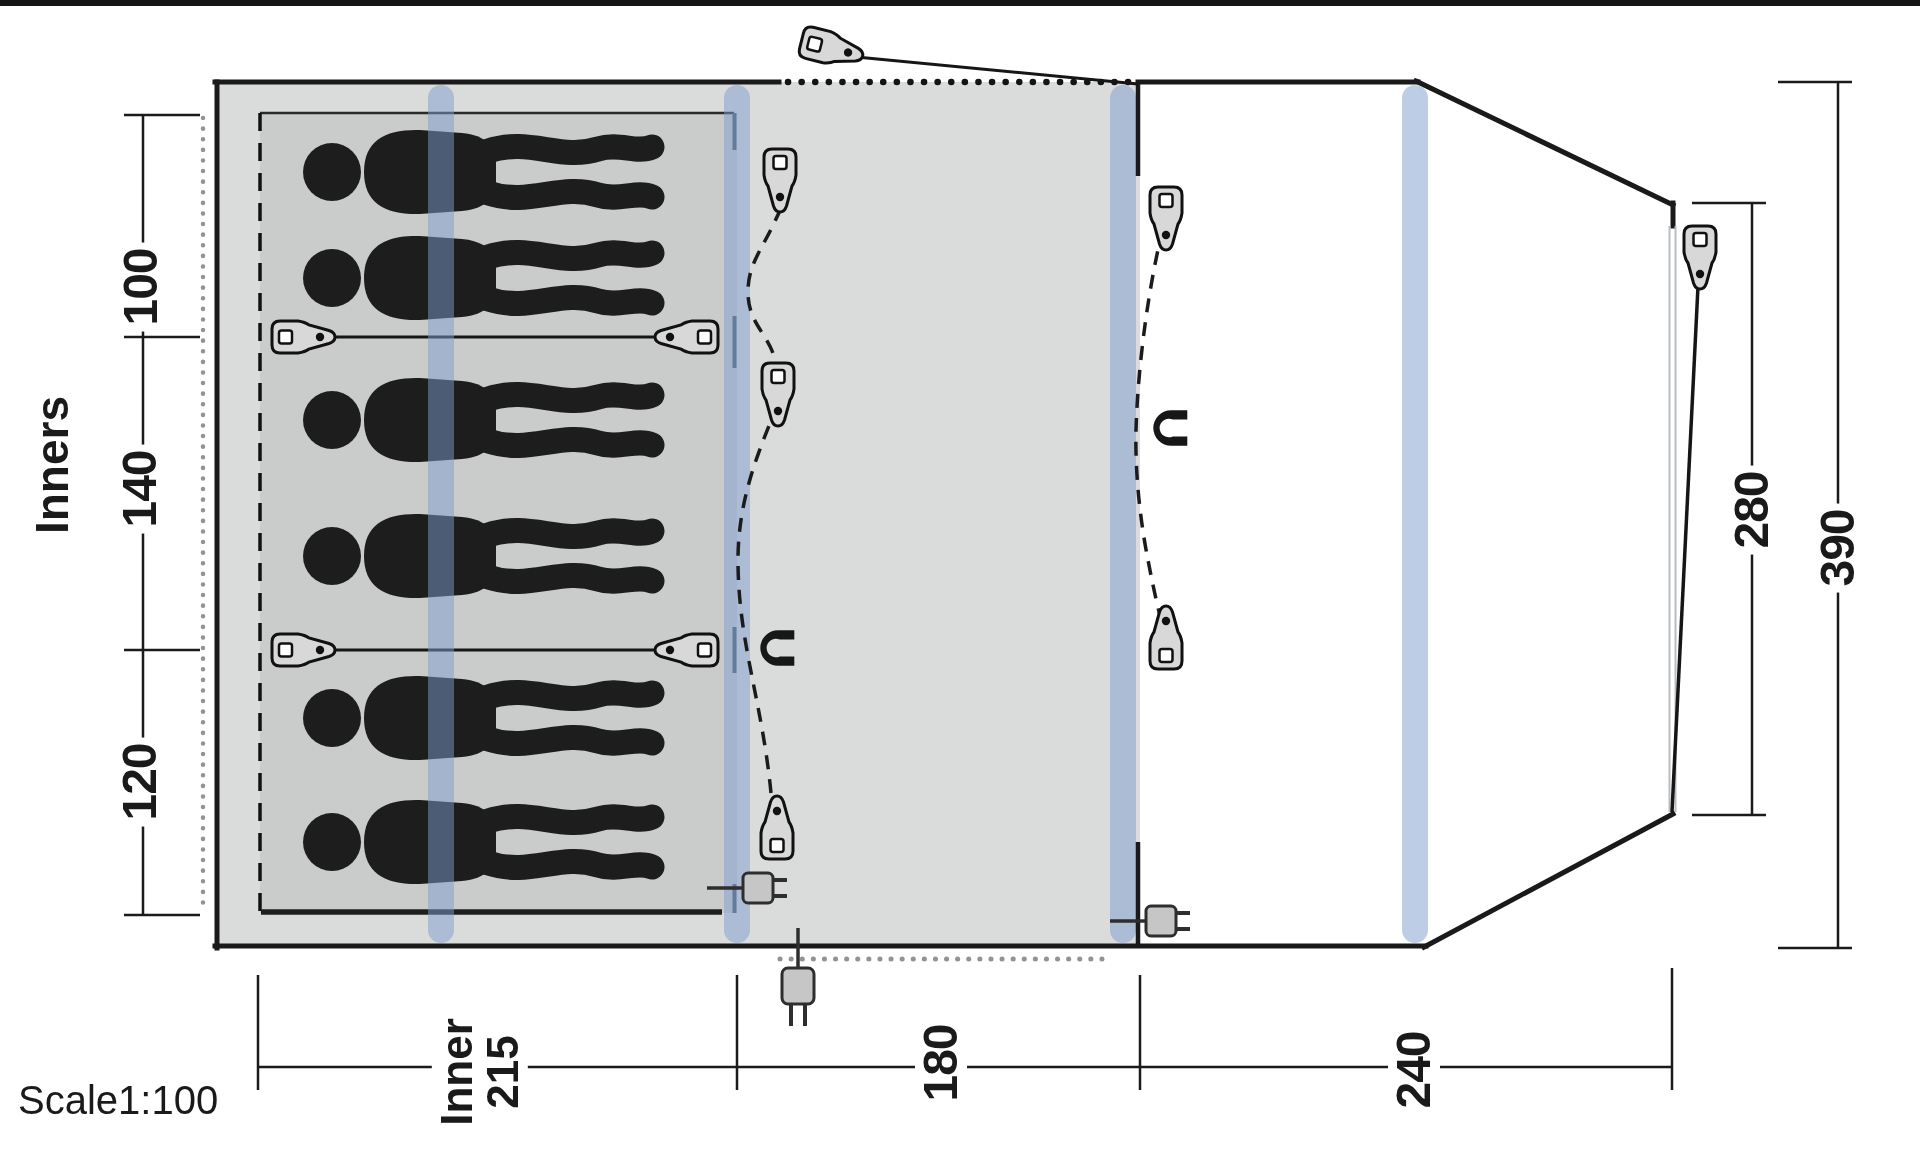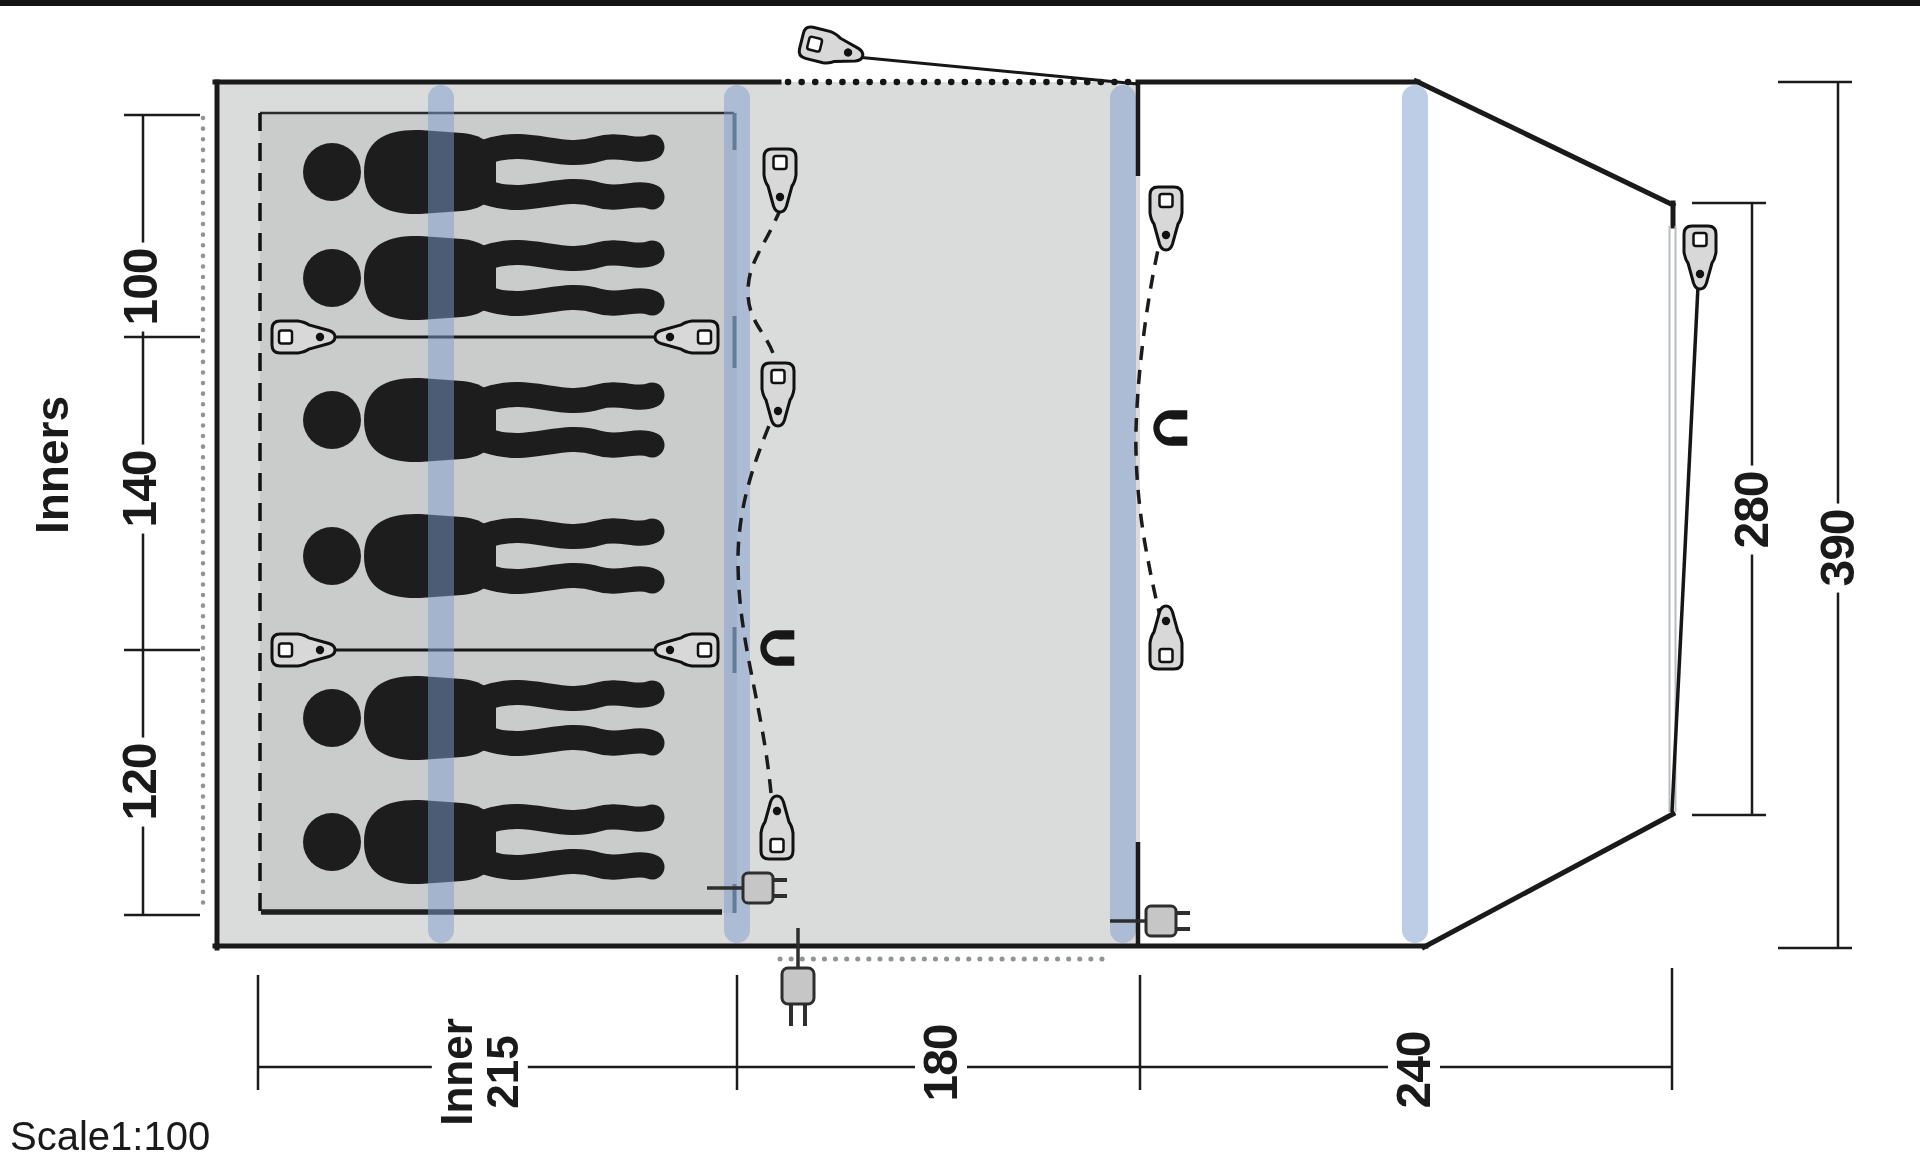--- a/index.html
+++ b/index.html
@@ -185,14 +185,14 @@
   <div class="lbl inner215" style="left:480px;top:1072px;">
     <div>Inner</div>
     <div>215</div>
   </div>
 
   <div class="lbl num" style="left:941px;top:1063px;">180</div>
   <div class="lbl num" style="left:1414px;top:1070px;">240</div>
   <div class="lbl num" style="left:1752px;top:510px;">280</div>
   <div class="lbl num" style="left:1838px;top:548px;">390</div>
 
-  <div class="lbl scale" style="left:10px;top:1080px;margin-top:36px;">Scale1:100</div>
+  <div class="lbl scale" style="left:18px;top:1080px;">Scale1:100</div>
 </div>
 
 </body></html>

